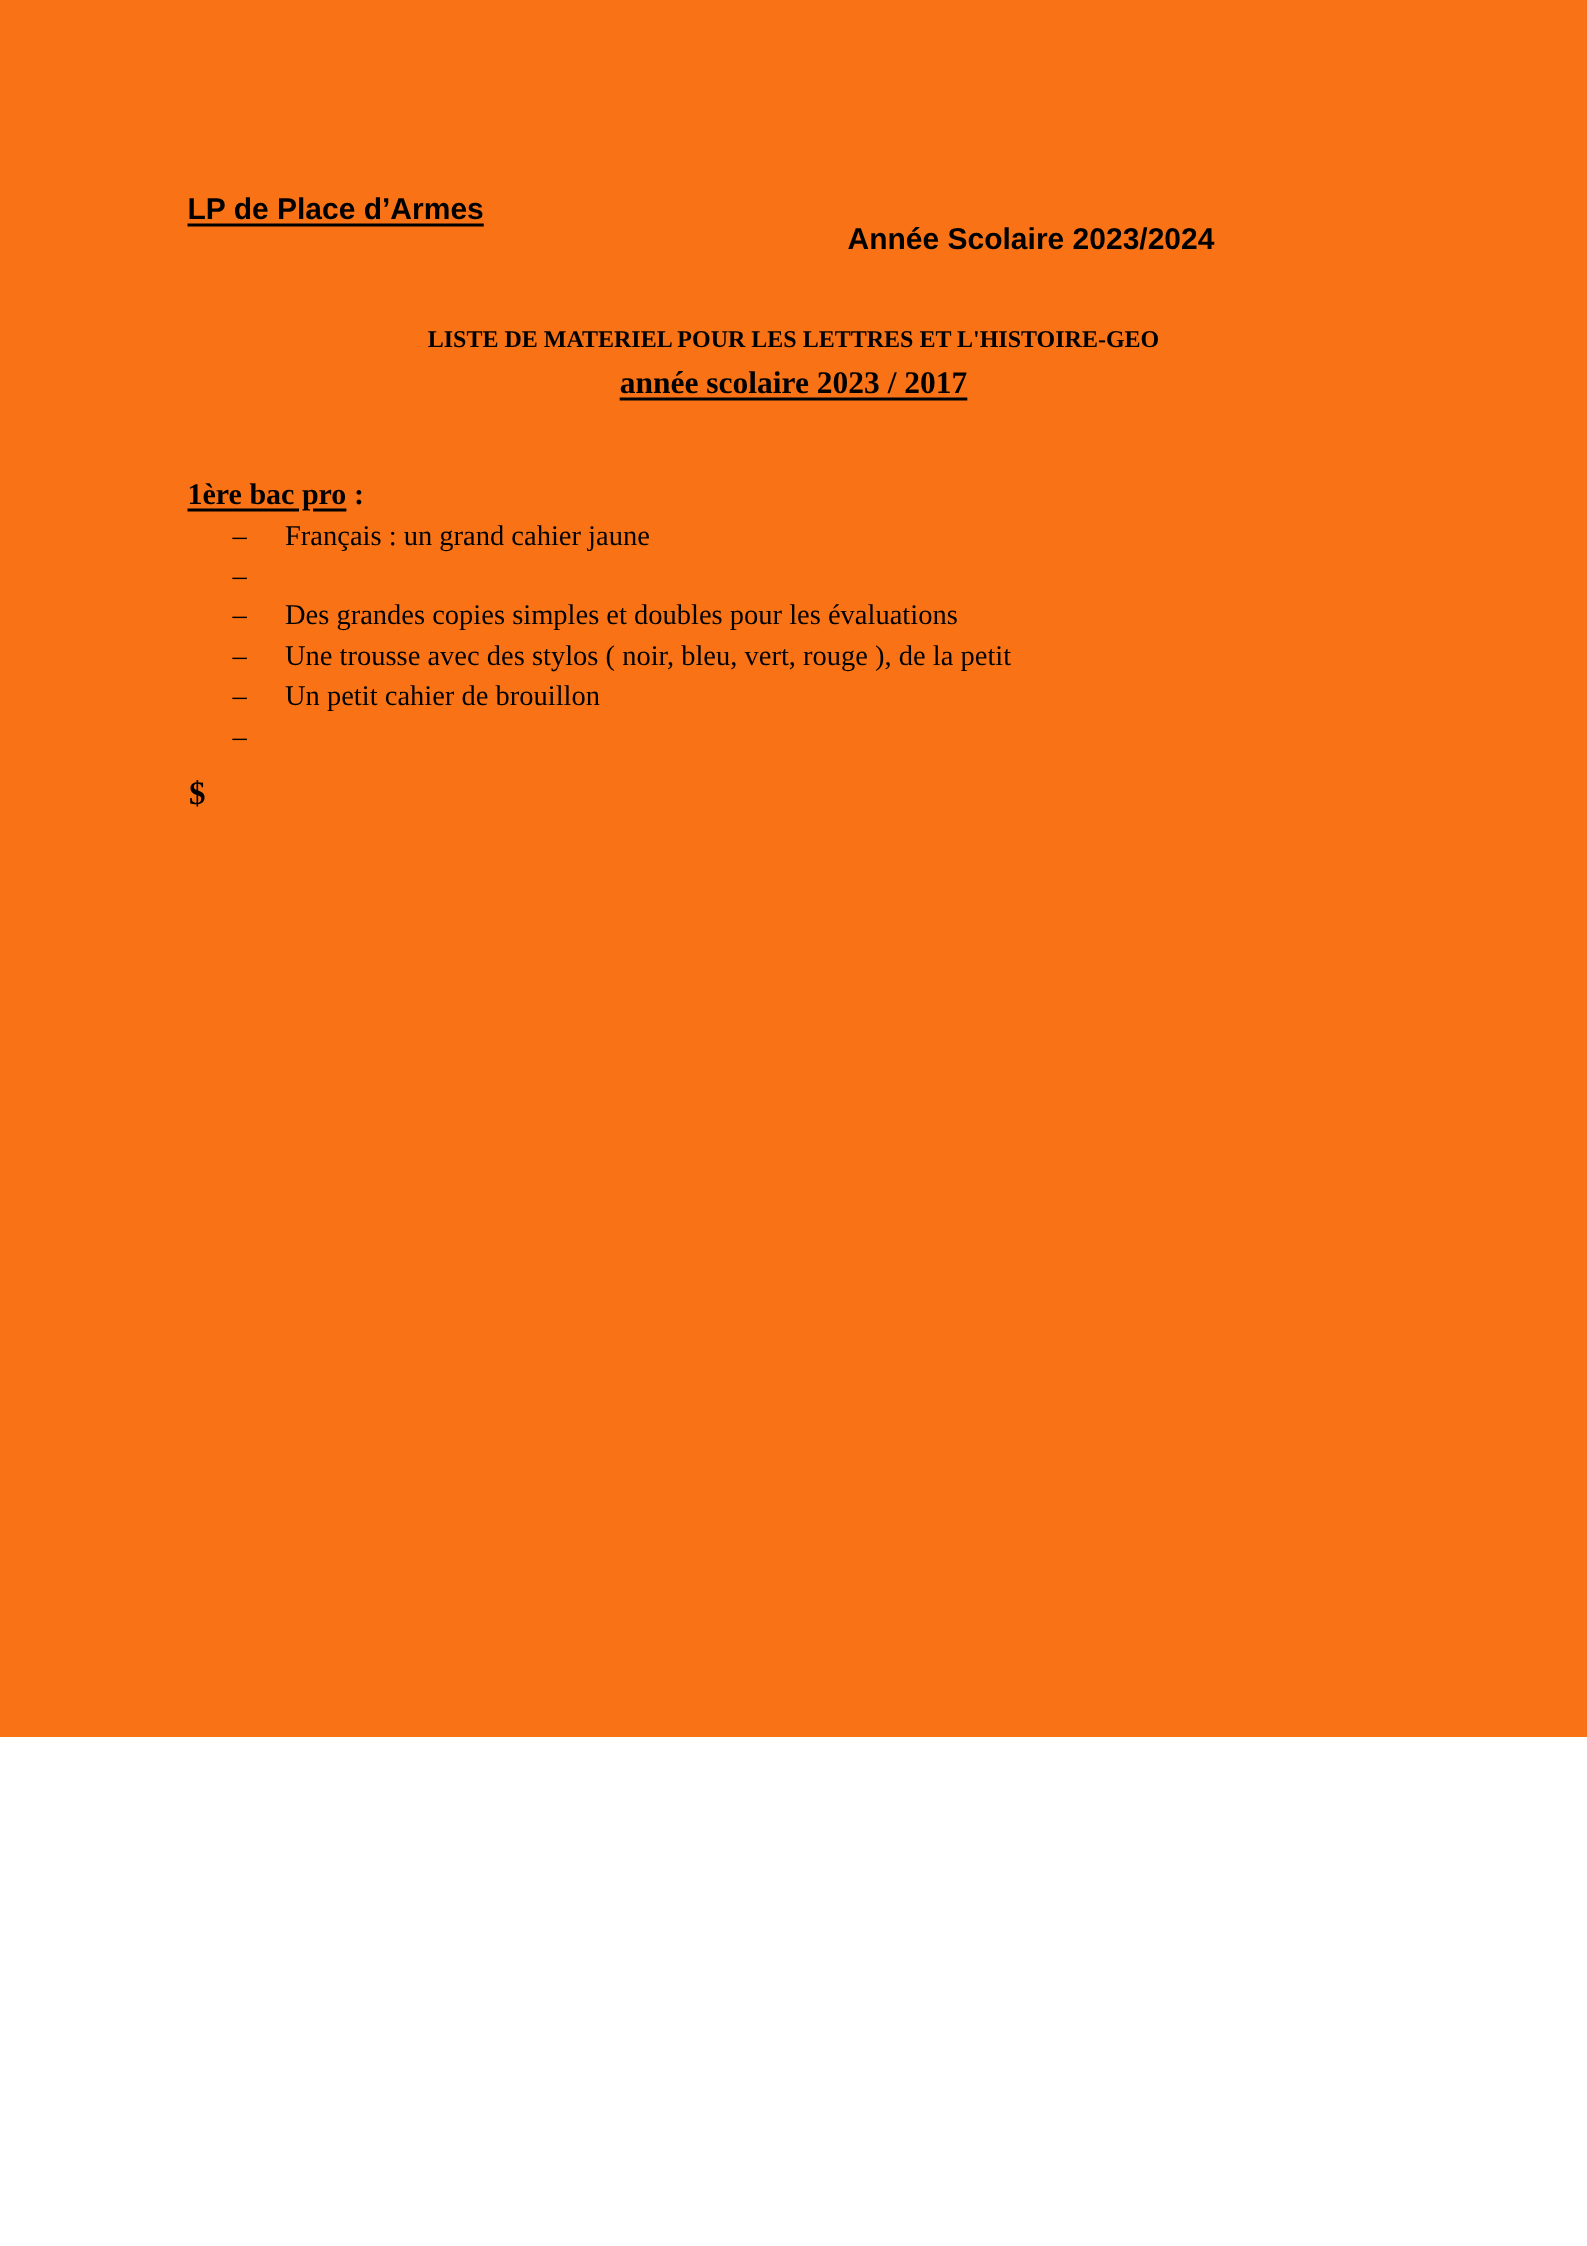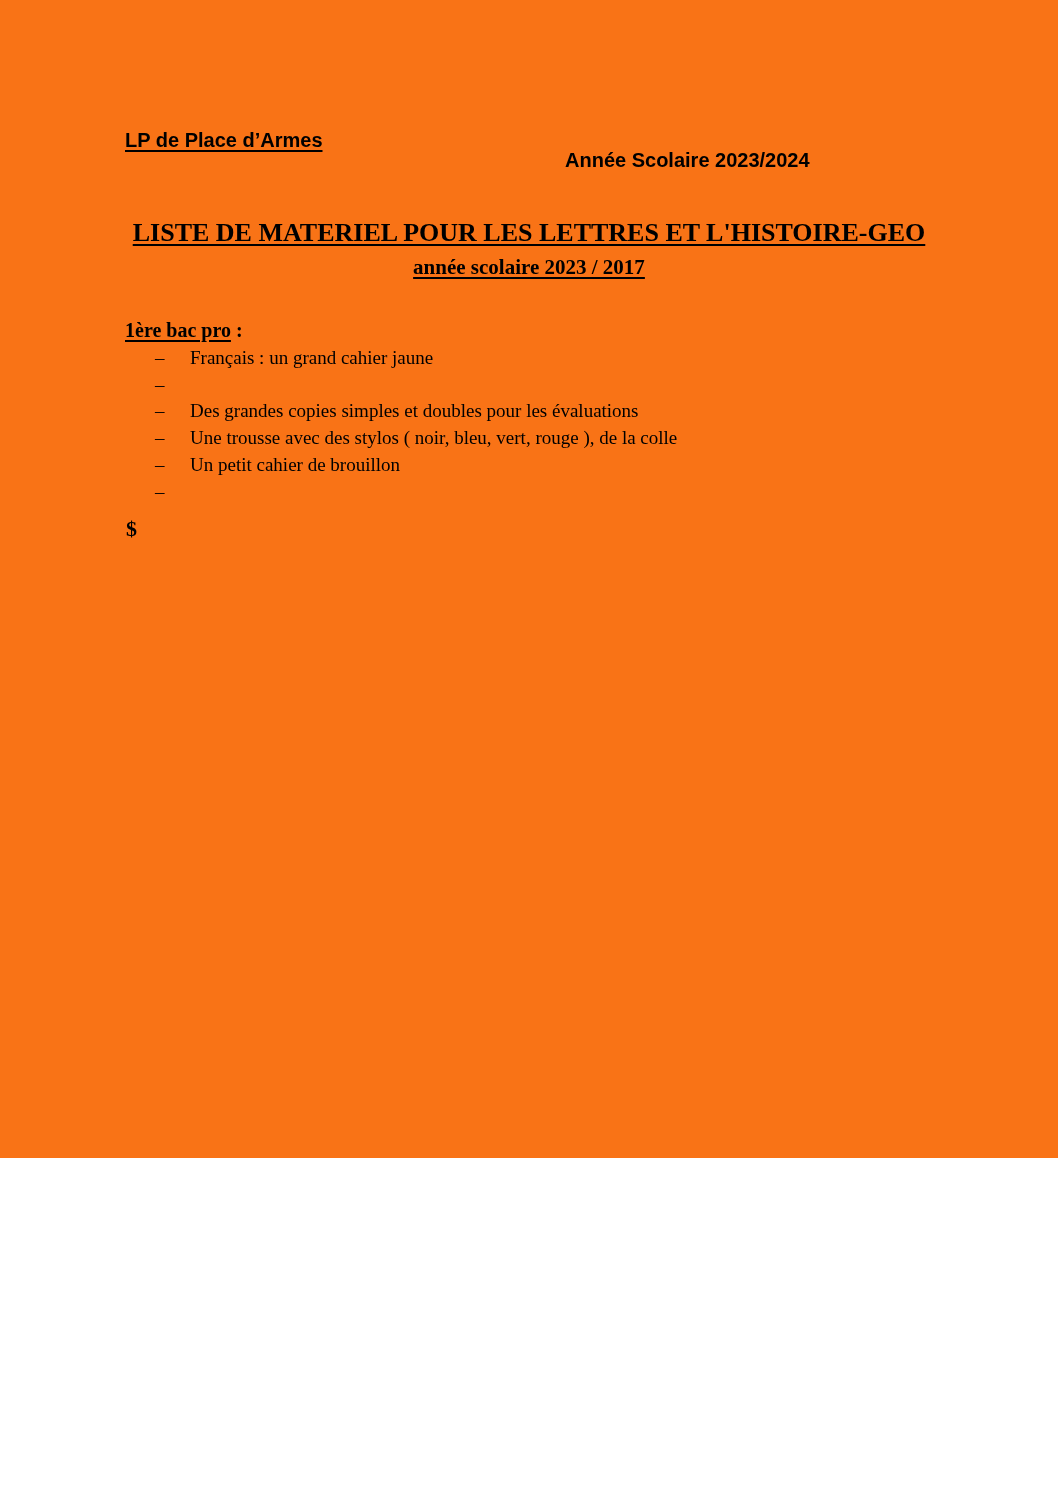--- a/index.html
+++ b/index.html
@@ -45,22 +45,21 @@
     position: absolute;
     top: 218px;
     left: 0;
     width: 100%;
     text-align: center;
     font-family: "Liberation Serif", serif;
     font-weight: bold;
   }
   .title-line1 {
     display: inline-block;
-    font-size: 26px;
-    text-decoration: underline;
+    font-size: 16px;
     text-decoration-thickness: 2px;
     text-underline-offset: 3px;
     white-space: nowrap;
   }
   .title-line2-wrap {
     margin-top: 7px;
   }
   .title-line2 {
     display: inline-block;
     font-size: 21px;
@@ -141,21 +140,21 @@
     </div>
     <div class="supply-item">
       <span class="supply-dash">–</span>
     </div>
     <div class="supply-item">
       <span class="supply-dash">–</span>
       <span class="supply-text">Des grandes copies simples et doubles pour les évaluations</span>
     </div>
     <div class="supply-item">
       <span class="supply-dash">–</span>
-      <span class="supply-text">Une trousse avec des stylos ( noir, bleu, vert, rouge ), de la colle</span>
+      <span class="supply-text">Une trousse avec des stylos ( noir, bleu, vert, rouge ), de la petit</span>
     </div>
     <div class="supply-item">
       <span class="supply-dash">–</span>
       <span class="supply-text">Un petit cahier de brouillon</span>
     </div>
     <div class="supply-item">
       <span class="supply-dash">–</span>
     </div>
   </div>
 

